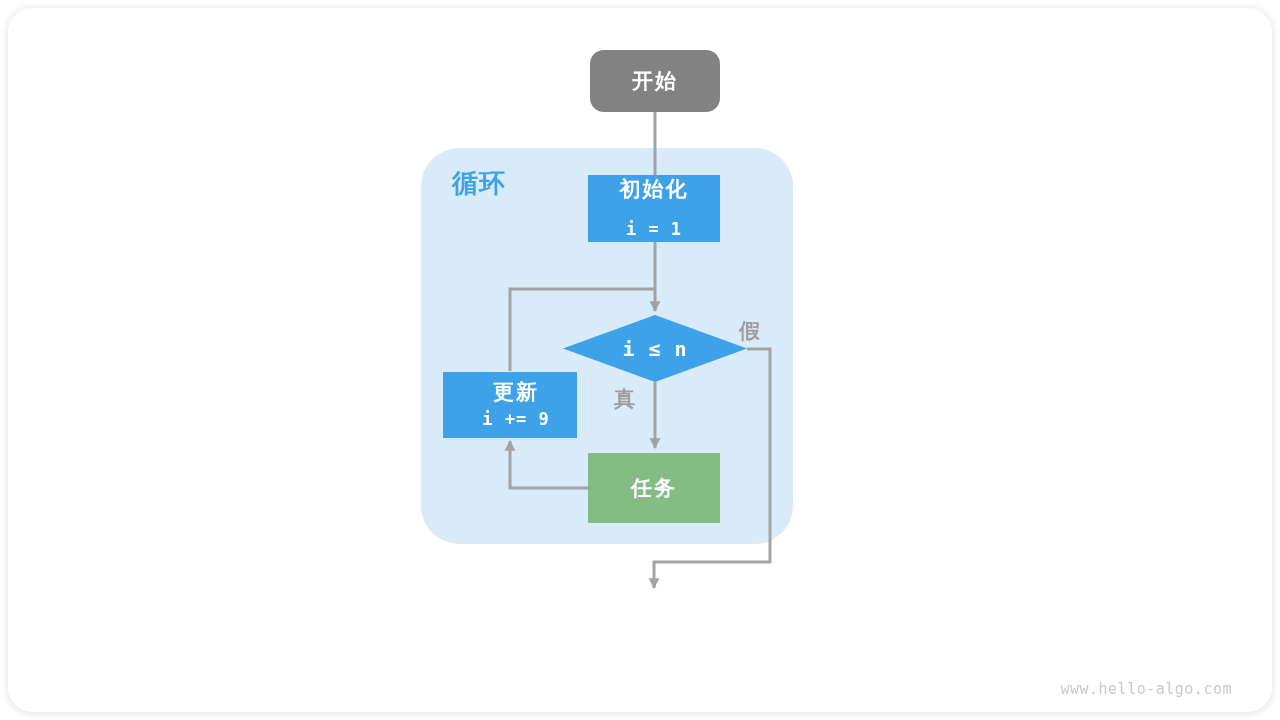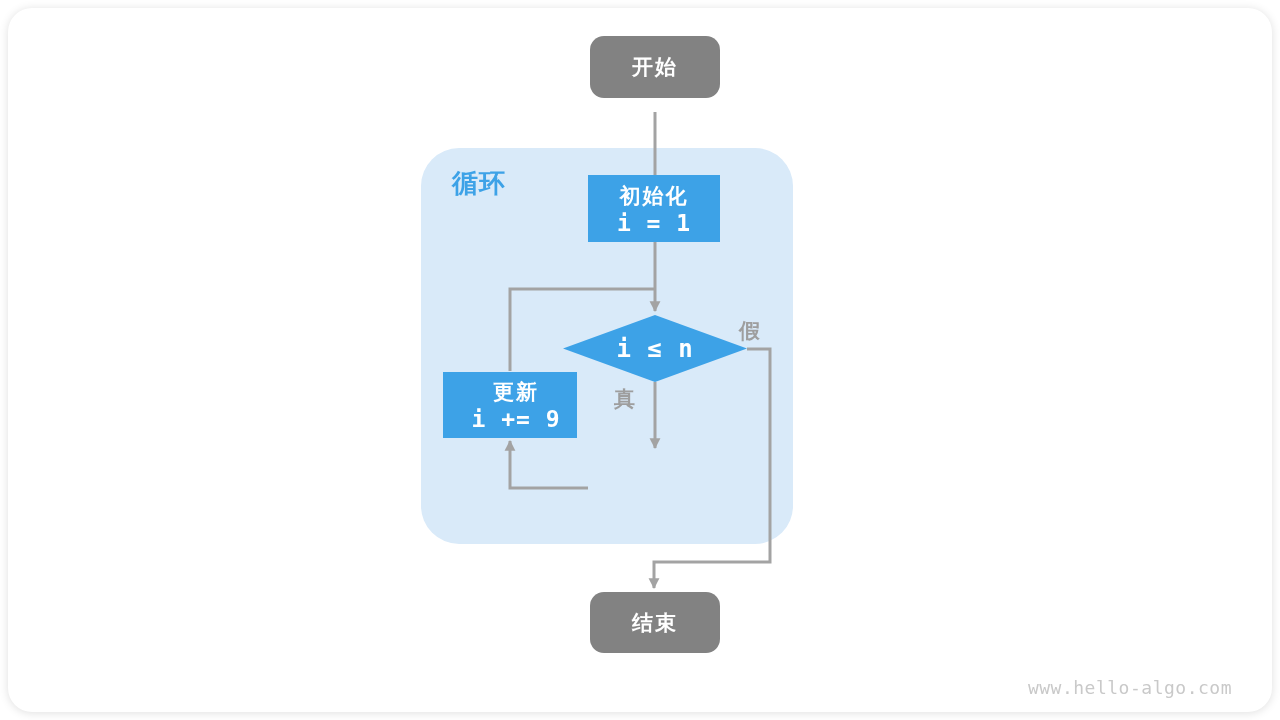--- a/index.html
+++ b/index.html
@@ -46,49 +46,49 @@
   .node {
     position: absolute;
     display: flex; flex-direction: column;
     align-items: center; justify-content: center;
     color: #ffffff;
     text-align: center;
   }
   .node .zh { font-size: 21px; font-weight: 600; letter-spacing: 2px; line-height: 28px; }
   .node .code {
     font-family: "DejaVu Sans Mono", "Liberation Mono", monospace;
-    font-size: 23px; font-weight: bold; line-height: 26px; letter-spacing: 1px;
+    font-size: 17px; font-weight: bold; line-height: 26px; letter-spacing: 1px;
   }
 
-  .node-start { left: 590px; top: 36px;  width: 130px; height: 62px; background: var(--node_gray); border-radius: 14px; }
+  .node-start { left: 590px; top: 50px;  width: 130px; height: 62px; background: var(--node_gray); border-radius: 14px; }
   .node-end   { left: 590px; top: 592px; width: 130px; height: 61px; background: var(--node_gray); border-radius: 14px; }
-  .node-init  { left: 588px; top: 175px; width: 132px; height: 67px; background: var(--node_blue); }
+  .node-init  { left: 588px; top: 175px; width: 132px; height: 67px; background: var(--node_blue); justify-content: space-between; }
   .node-update{ left: 443px; top: 372px; width: 134px; height: 66px; background: var(--node_blue); padding-left: 12px; }
   .node-task  { left: 588px; top: 453px; width: 132px; height: 70px; background: var(--node_green); }
 
   .node-condition {
     left: 563px; top: 315px; width: 184px; height: 67px;
     background: var(--node_blue);
     clip-path: polygon(50% 0, 100% 50%, 50% 100%, 0 50%);
   }
-  .node-condition .code { font-size: 24px; }
+  .node-condition .code { font-size: 20px; }
 
   .branch-label {
     position: absolute;
     font-size: 21px; font-weight: bold;
     color: var(--branch_label_gray);
   }
   .branch-true  { left: 614px; top: 385px; }
   .branch-false { left: 739px; top: 317px; }
 
   .watermark {
     position: absolute;
     right: 48px; bottom: 22px;
     font-family: "DejaVu Sans Mono", "Liberation Mono", monospace;
-    font-size: 18px;
+    font-size: 15px;
     color: var(--watermark_gray);
     letter-spacing: 0.5px;
   }
 </style>
 </head>
 <body>
 
 <div class="card"></div>
 
 <div class="stage">
@@ -124,20 +124,20 @@
   </div>
 
   <div class="branch-label branch-true">真</div>
   <div class="branch-label branch-false">假</div>
 
   <div class="node node-update">
     <span class="zh">更新</span>
     <span class="code">i += 9</span>
   </div>
 
+  <div class="node node-task">
+    <span class="zh">任务</span>
+  </div>
 
-  <div class="node node-end">
-    <span class="zh">结束</span>
-  </div>
 
   <div class="watermark">www.hello-algo.com</div>
 
 </div>
 
 </body></html>

